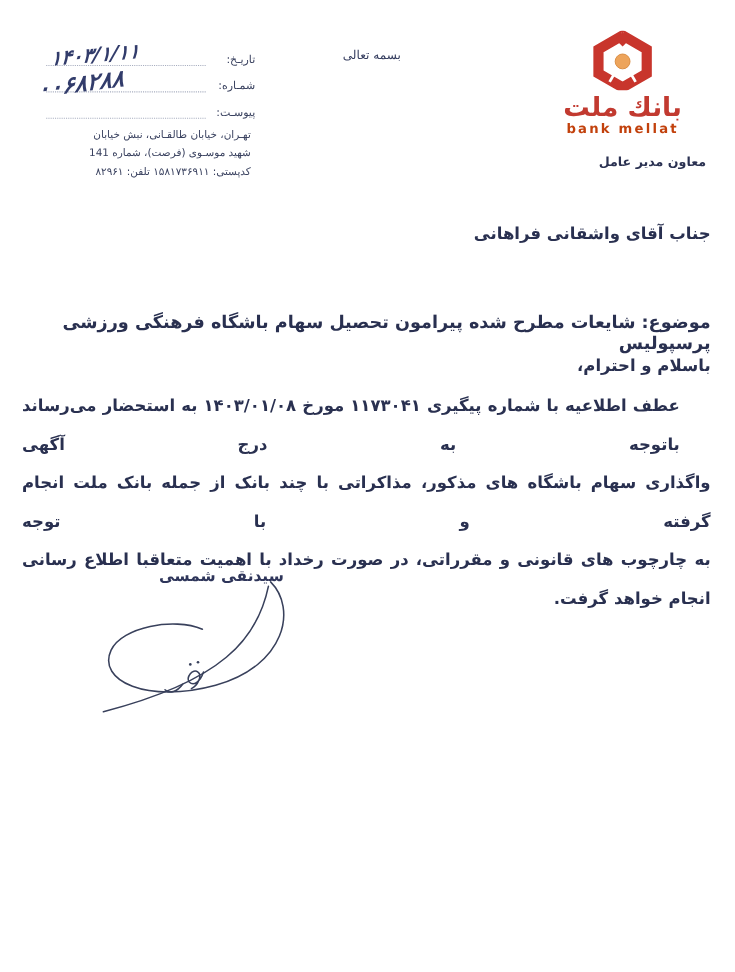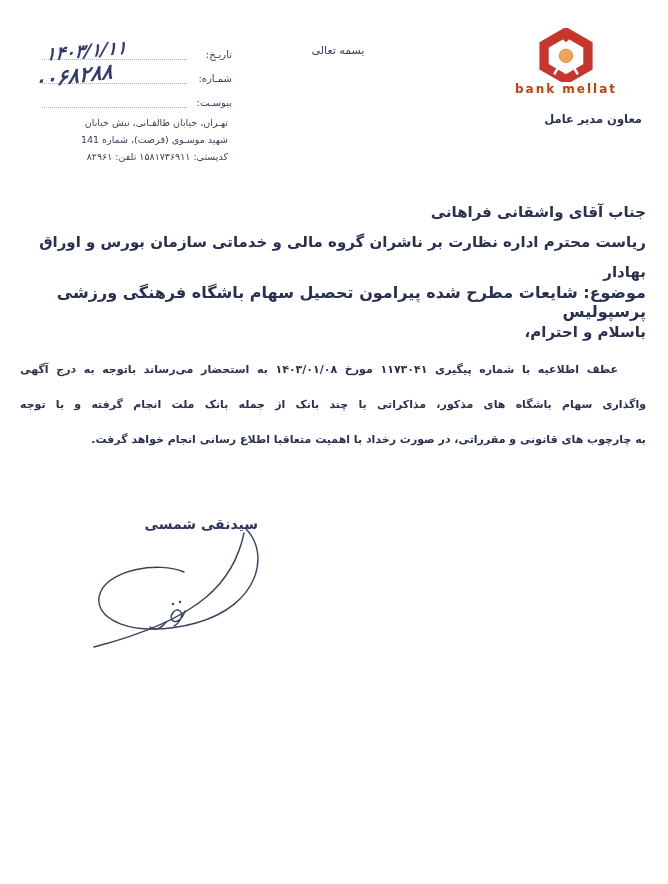--- a/index.html
+++ b/index.html
@@ -27,21 +27,21 @@
   .hand-number{top:64px;left:34px;font-size:21px;letter-spacing:4px;transform:rotate(-7deg) skewX(-8deg);}
   
   .address{
     position:absolute;top:114px;left:14px;width:214px;direction:rtl;
     font-size:9.5px;line-height:17px;color:#39415f;text-align:right;
   }
   
   .recipients{position:absolute;top:197px;right:22px;left:20px;font-size:15px;font-weight:bold;line-height:30px;text-align:right;}
   .subject{position:absolute;top:283px;right:22px;left:20px;font-size:16px;font-weight:bold;text-align:right;}
   .salutation{position:absolute;top:323px;right:22px;left:20px;font-size:15px;font-weight:bold;text-align:right;}
-  .bodytext{position:absolute;top:352px;right:22px;left:20px;font-size:11px;font-weight:bold;}
+  .bodytext{position:absolute;top:352px;right:22px;left:20px;font-size:15px;font-weight:bold;}
   .bline{line-height:35px;text-align:justify;text-align-last:justify;}
   .bline.first{padding-right:28px;}
   .bline.last{text-align-last:right;}
   
   .sig{position:absolute;top:516px;left:90px;width:168px;}
   .sig-name{font-size:14px;font-weight:bold;color:#2e355a;position:relative;z-index:2;}
   .sig-scribble{position:absolute;top:3px;left:-6px;z-index:1;}
 </style>
 </head>
 <body>
@@ -52,20 +52,21 @@
 
   <div class="brand">
     <svg class="logo" viewBox="0 0 64 64" aria-hidden="true">
       <polygon points="32,5 58,20 58,46 32,61 6,46 6,20" fill="none" stroke="#c8352c" stroke-width="11"></polygon>
       <line x1="32" y1="2" x2="32" y2="20" stroke="#ffffff" stroke-width="3"></line>
       <line x1="18" y1="55" x2="25" y2="43" stroke="#ffffff" stroke-width="3"></line>
       <line x1="46" y1="55" x2="39" y2="43" stroke="#ffffff" stroke-width="3"></line>
       <polygon points="32,1 40,9 32,17 24,9" fill="#c8352c"></polygon>
       <circle cx="32" cy="33" r="8" fill="#eda45b" stroke="#d88a3f" stroke-width="1"></circle>
     </svg>
+    <div class="brand-fa">بانك ملت</div>
     <div class="brand-en">bank mellat</div>
     <div class="brand-sub">معاون مدیر عامل</div>
   </div>
 
   <div class="fields">
     <div class="frow">
       <span class="flabel">تاریـخ:</span>
       <span class="fdots"></span>
     </div>
     <div class="frow">
@@ -81,21 +82,20 @@
   <div class="hand hand-number">۰۰۶۸۲۸۸</div>
 
   <div class="address">
     <div>تهـران، خیابان طالقـانی، نبش خیابان</div>
     <div>شهید موسـوی (فرصت)، شماره 141</div>
     <div>کدپستی: ۱۵۸۱۷۳۶۹۱۱ تلفن: ۸۲۹۶۱</div>
   </div>
 
   <div class="recipients">
     <div>جناب آقای واشقانی فراهانی</div>
-    <div>ریاست محترم اداره نظارت بر ناشران گروه مالی و خدماتی سازمان بورس و اوراق بهادار</div>
   </div>
 
   <div class="subject">موضوع: شایعات مطرح شده پیرامون تحصیل سهام باشگاه فرهنگی ورزشی پرسپولیس</div>
 
   <div class="salutation">باسلام و احترام،</div>
 
   <div class="bodytext">
     <div class="bline first">عطف اطلاعیه با شماره پیگیری ۱۱۷۳۰۴۱ مورخ ۱۴۰۳/۰۱/۰۸ به استحضار می‌رساند باتوجه به درج آگهی</div>
     <div class="bline">واگذاری سهام باشگاه های مذکور، مذاکراتی با چند بانک از جمله بانک ملت انجام گرفته و با توجه</div>
     <div class="bline last">به چارچوب های قانونی و مقرراتی، در صورت رخداد با اهمیت متعاقبا اطلاع رسانی انجام خواهد گرفت.</div>

